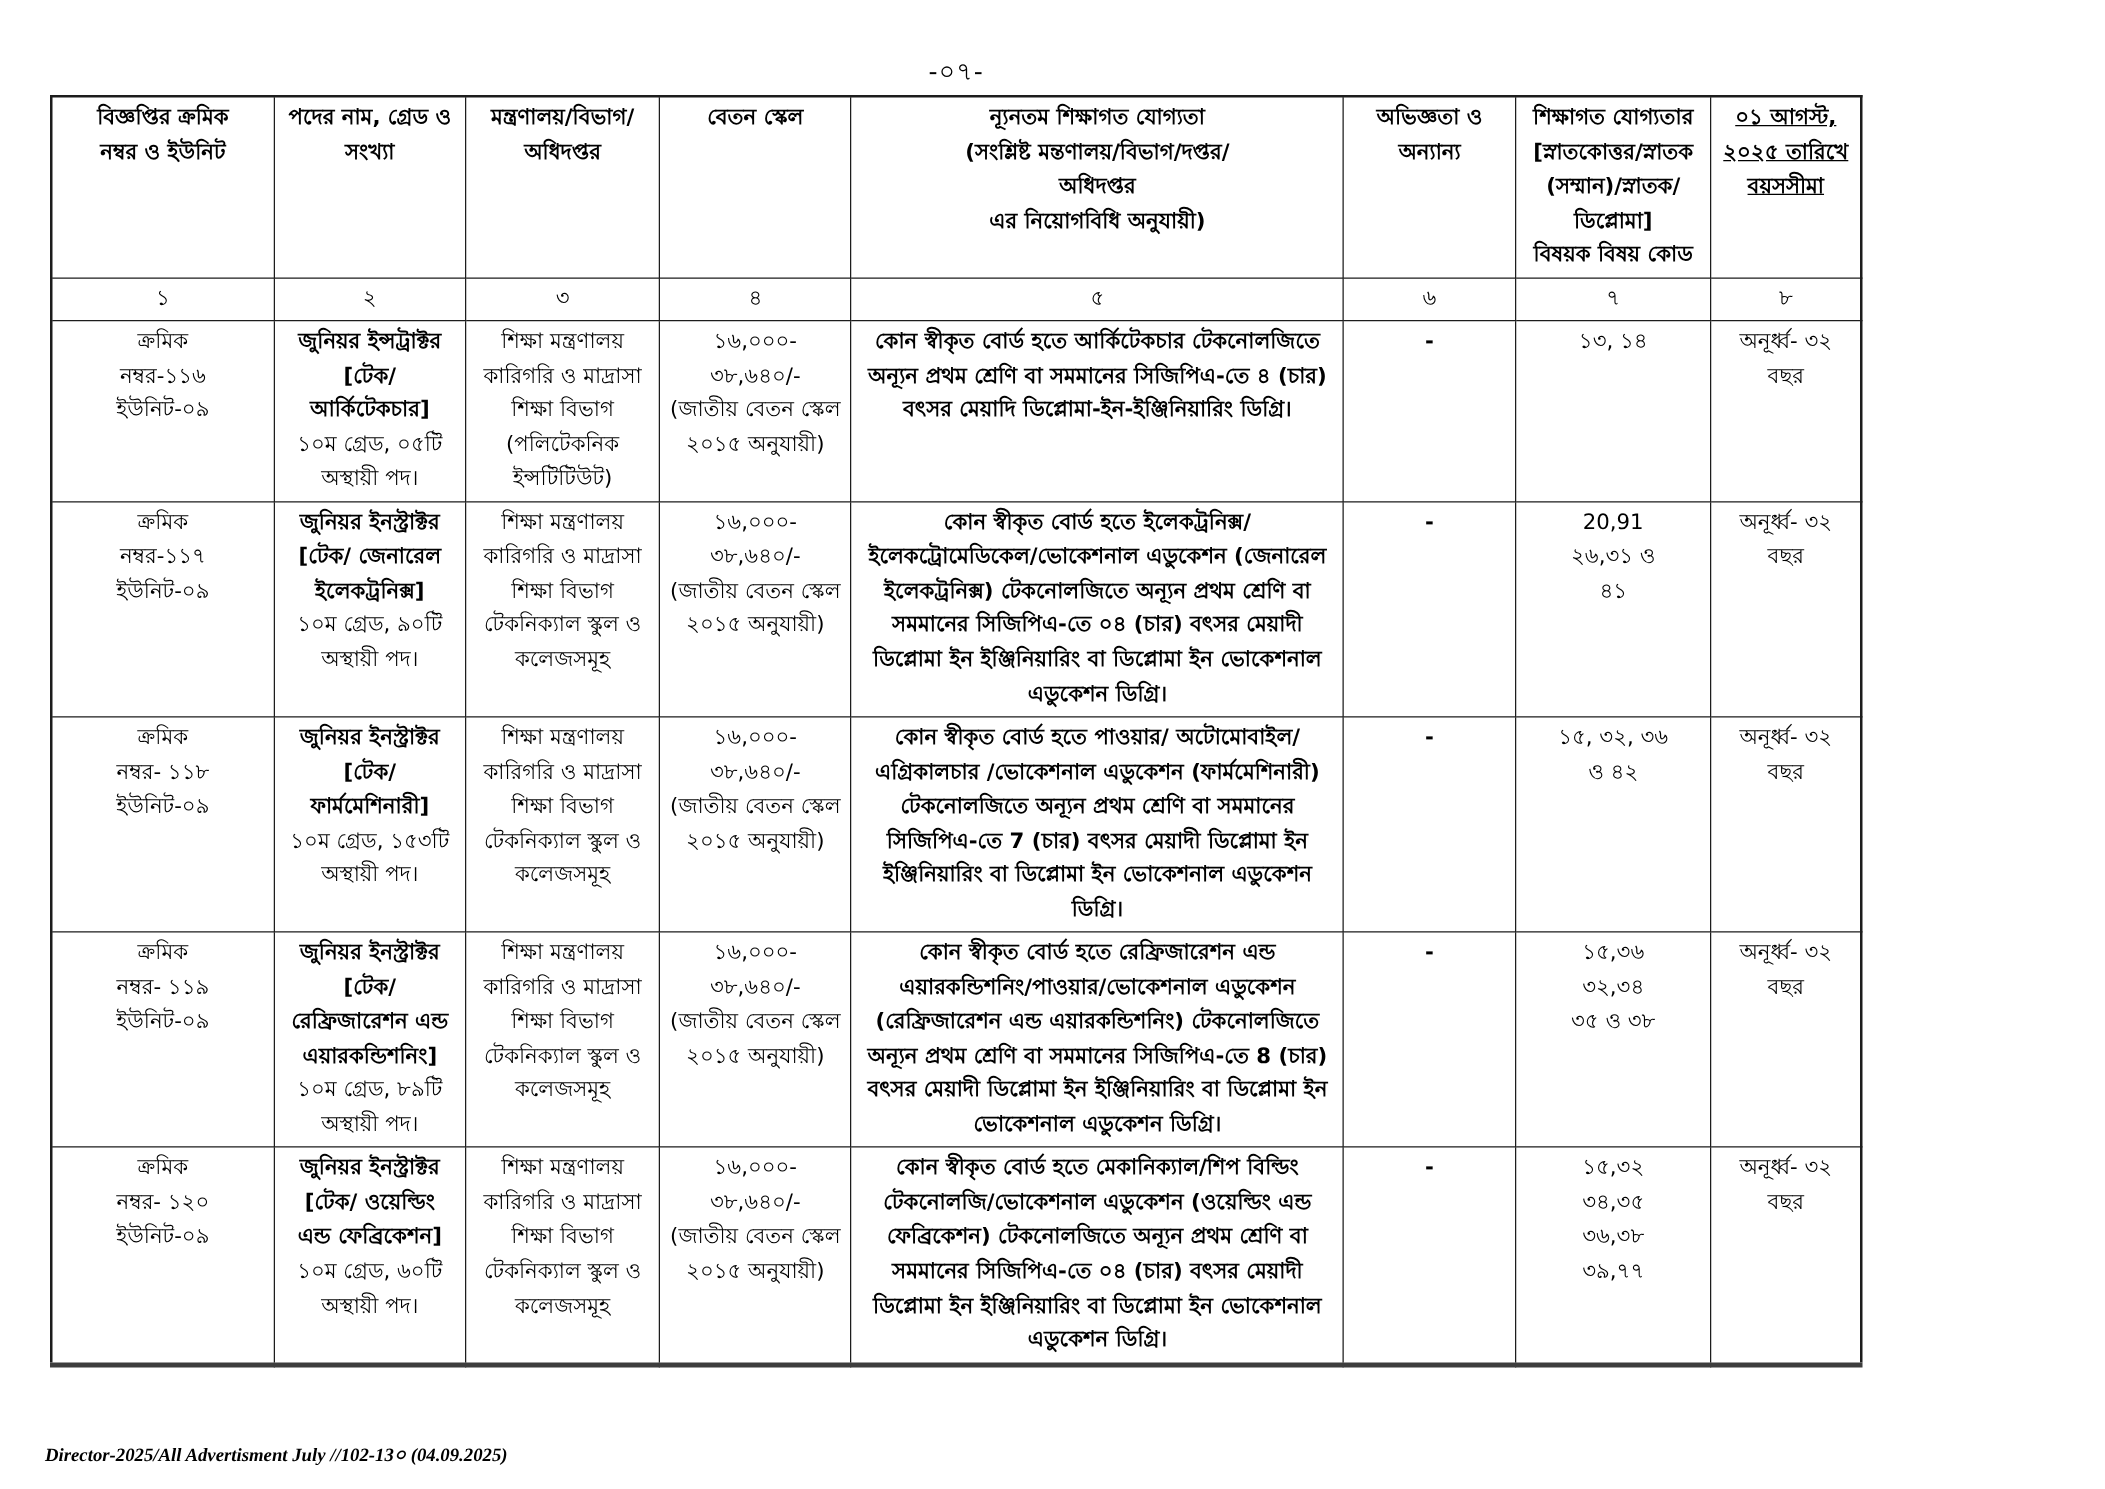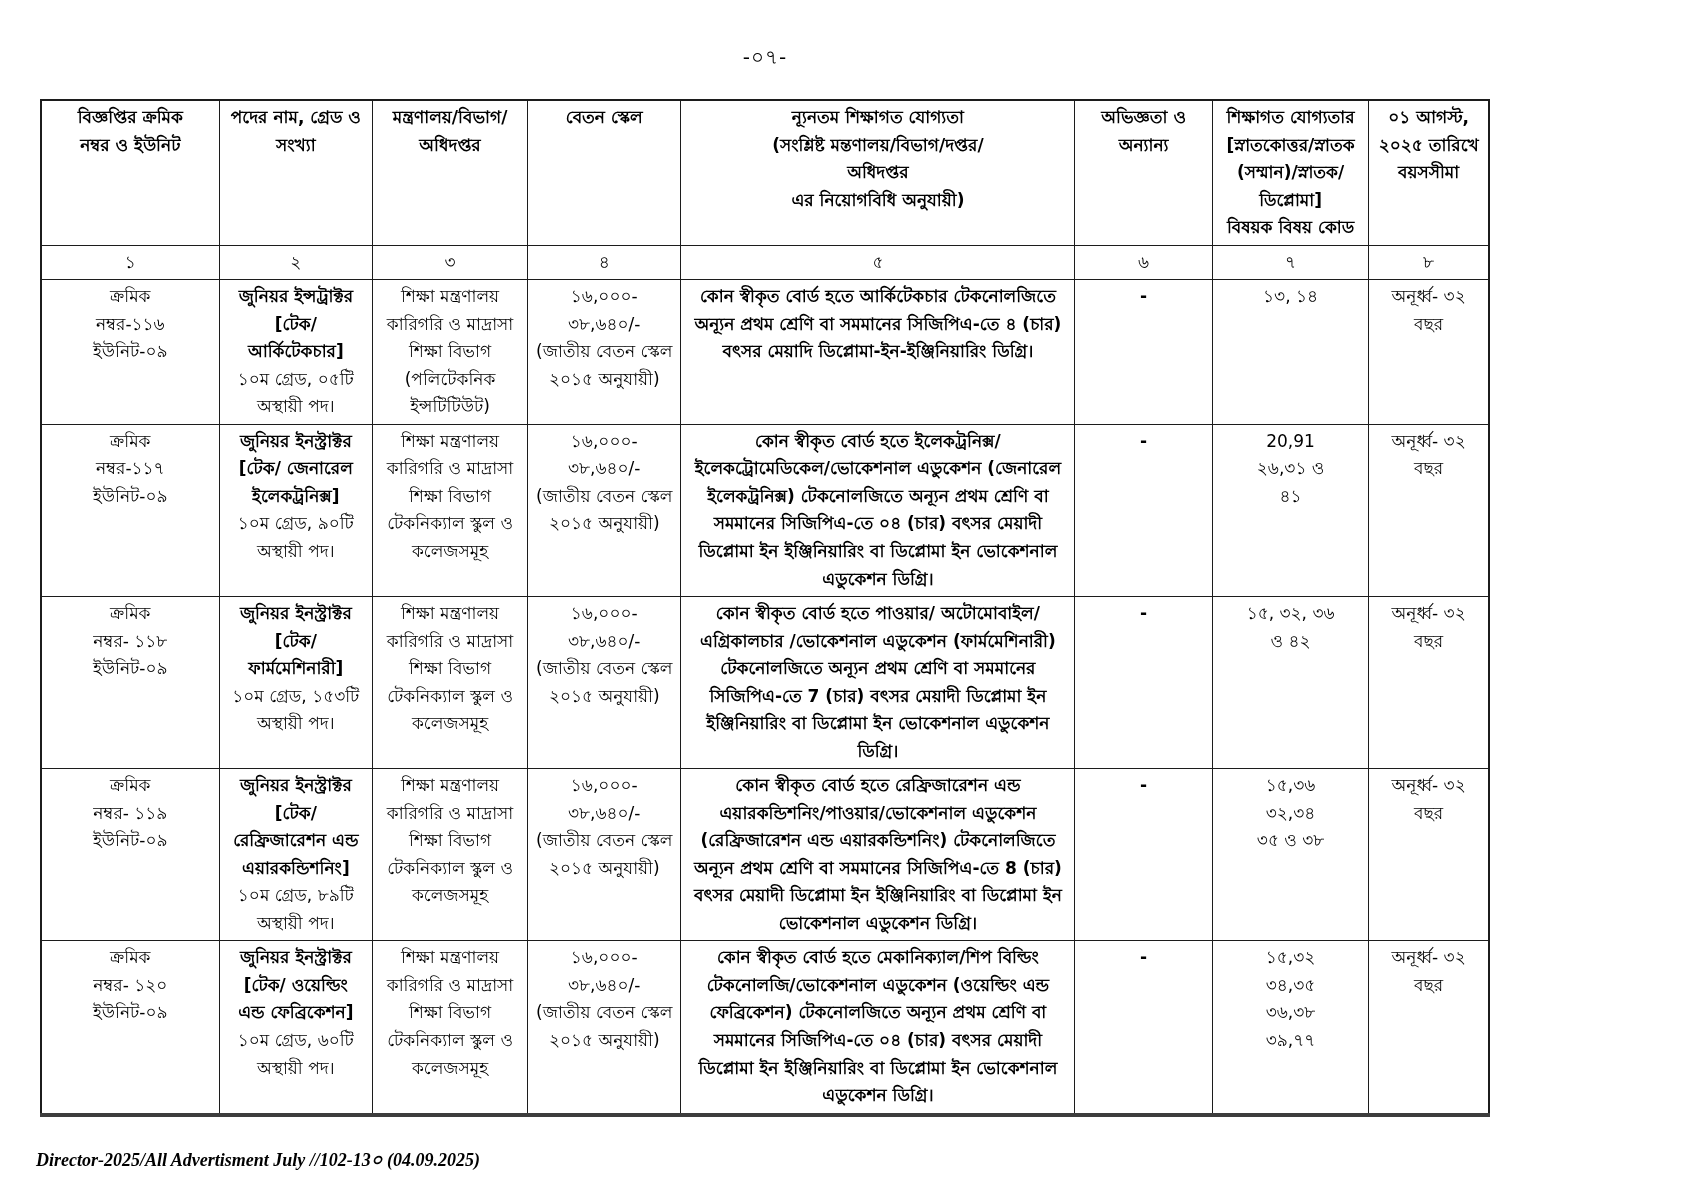--- a/index.html
+++ b/index.html
@@ -18,21 +18,21 @@
   .sheet {
     padding-left: 40px;
     padding-top: 42px;
     width: 1450px;
   }
   .page-number {
     width: 1450px;
     text-align: center;
     font-size: 20px;
     letter-spacing: 1px;
-    margin-bottom: 24px;
+    margin-bottom: 1px;
   }
   table.jobs {
     border-collapse: collapse;
     table-layout: fixed;
     width: 1450px;
     border: 2px solid #1c1c1c;
     border-bottom: 4px solid #3d3d3d;
   }
   table.jobs td {
     border: 1px solid #1c1c1c;
@@ -42,21 +42,21 @@
     line-height: 1.62;
     padding: 3px 4px;
     overflow: hidden;
   }
   .pre { white-space: pre-line; }
   .hdr {
     font-weight: bold;
     line-height: 1.42;
     vertical-align: top;
   }
-  .hdr-left { text-align: left; padding-left: 7px; }
+  .hdr-left { text-align: left; padding-left: 7px; text-decoration: underline; }
   .numrow td {
     font-size: 18px;
     line-height: 1.15;
     padding: 2px;
   }
   .num-left { text-align: left; padding-left: 8px; }
   .post-name { font-weight: bold; white-space: pre-line; }
   .post-details { font-weight: normal; white-space: pre-line; text-align: center; }
   .qual {
     text-align: justify;
@@ -71,21 +71,21 @@
     font-weight: bold;
     font-size: 22px;
   }
   .reference {
     position: absolute;
     left: 36px;
     bottom: 14px;
     font-family: "Liberation Serif", serif;
     font-style: italic;
     font-weight: bold;
-    font-size: 18px;
+    font-size: 15px;
   }
 </style>
 </head>
 <body>
 
 <div class="sheet">
 
   <div class="page-number">-০৭-</div>
 
   <table class="jobs">

